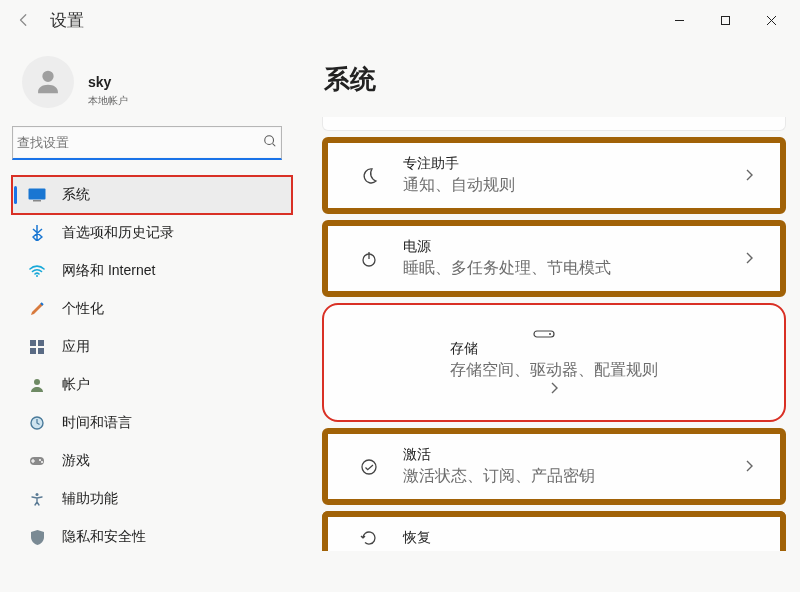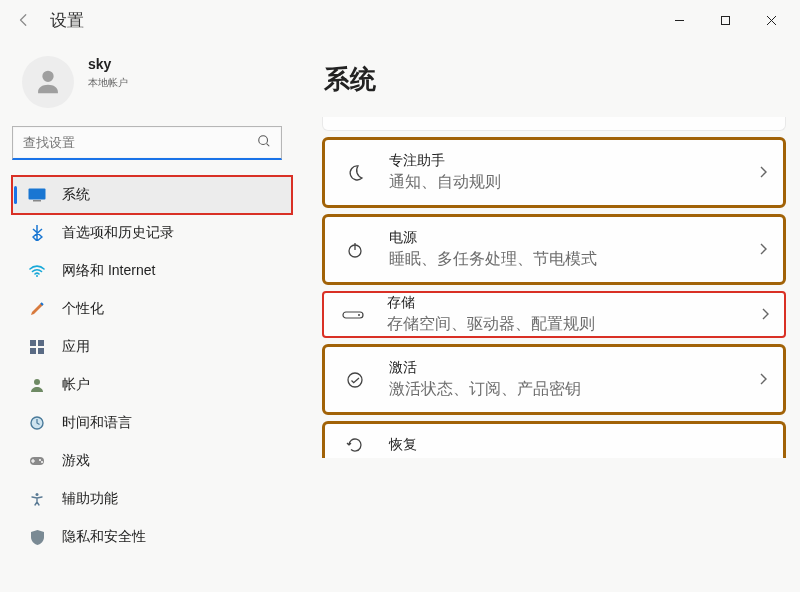--- a/index.html
+++ b/index.html
@@ -21,34 +21,34 @@
     }
     .back-btn { width: 36px; height: 36px; display: flex; align-items: center; justify-content: center; color: #8a8a8a; }
     .title { font-size: 17px; color: #333; margin-left: 8px; }
     .win-controls { margin-left: auto; display: flex; }
     .win-btn { width: 46px; height: 32px; display: flex; align-items: center; justify-content: center; }
     .win-btn svg { stroke: #222; stroke-width: 1; fill: none; }
 
     .container { display: flex; height: calc(100% - 40px); }
 
     .sidebar { width: 300px; padding: 0 8px 0 12px; }
-    .account { display: flex; align-items: flex-start; gap: 14px; padding: 16px 10px 18px 10px; }
+    .account { display: flex; align-items: flex-end; gap: 14px; padding: 16px 10px 18px 10px; }
     .avatar {
       width: 52px; height: 52px; border-radius: 50%; background: #ededed;
       display: flex; align-items: center; justify-content: center;
     }
     .avatar svg { fill: #9f9f9f; }
     .acct-name { font-weight: 600; font-size: 14px; color: #222; }
     .acct-type { font-size: 10px; color: #666; margin-top: 4px; }
 
     .search-wrap { padding: 0 6px 14px 0; }
     .search {
       width: 270px; height: 34px; background: #fbfbfb;
       border: 1px solid #b6b6b6; border-bottom: 2px solid #1a73e8;
-      display: flex; align-items: center; padding: 0 10px;
+      display: flex; align-items: center; padding: 0 4px;
       box-shadow: inset 0 0 0 1px rgba(0,0,0,0.02);
     }
     .search input {
       flex: 1; border: none; outline: none; background: transparent;
       font-size: 13px; color: #333;
     }
     .search .mag { color: #555; }
 
     .nav { margin-top: 2px; }
     .nav-item {
@@ -67,24 +67,24 @@
 
     .main { flex: 1; padding: 0 14px 0 22px; overflow: hidden; }
     .page-title { font-size: 26px; font-weight: 600; color: #222; padding: 22px 0 20px 2px; }
 
     .card-list { display: flex; flex-direction: column; gap: 6px; }
     .half-top {
       height: 14px; background: #fefefe; border: 1px solid #e9e9e9; border-top: none;
       border-radius: 0 0 6px 6px; border-left: 1px solid #e9e9e9; border-right: 1px solid #e9e9e9;
     }
     .card {
-      background: #fefefe; border: 3px solid #a16207; border-radius: 6px;
-      display: flex; align-items: center; padding: 12px 16px;
-    }
-    .card.highlighted { border: 2px solid #d93025; border-radius: 4px; padding: 1px 15px; }
+      background: #fefefe; border: 6px solid #a16207; border-radius: 6px;
+      display: flex; align-items: center; padding: 12px 27px;
+    }
+    .card.highlighted { border: 2px solid #d93025; border-radius: 16px; padding: 23px 15px; flex-direction: column; }
     .card-ico { width: 28px; display: flex; justify-content: center; margin-right: 20px; color: #444; }
     .card-body { flex: 1; }
     .card-title { font-size: 14px; color: #222; }
     .card-sub { font-size: 16px; color: #6d6d6d; margin-top: 2px; }
     .chevron { color: #666; }
   </style>
 </head>
 <body>
 
 <div class="titlebar">

